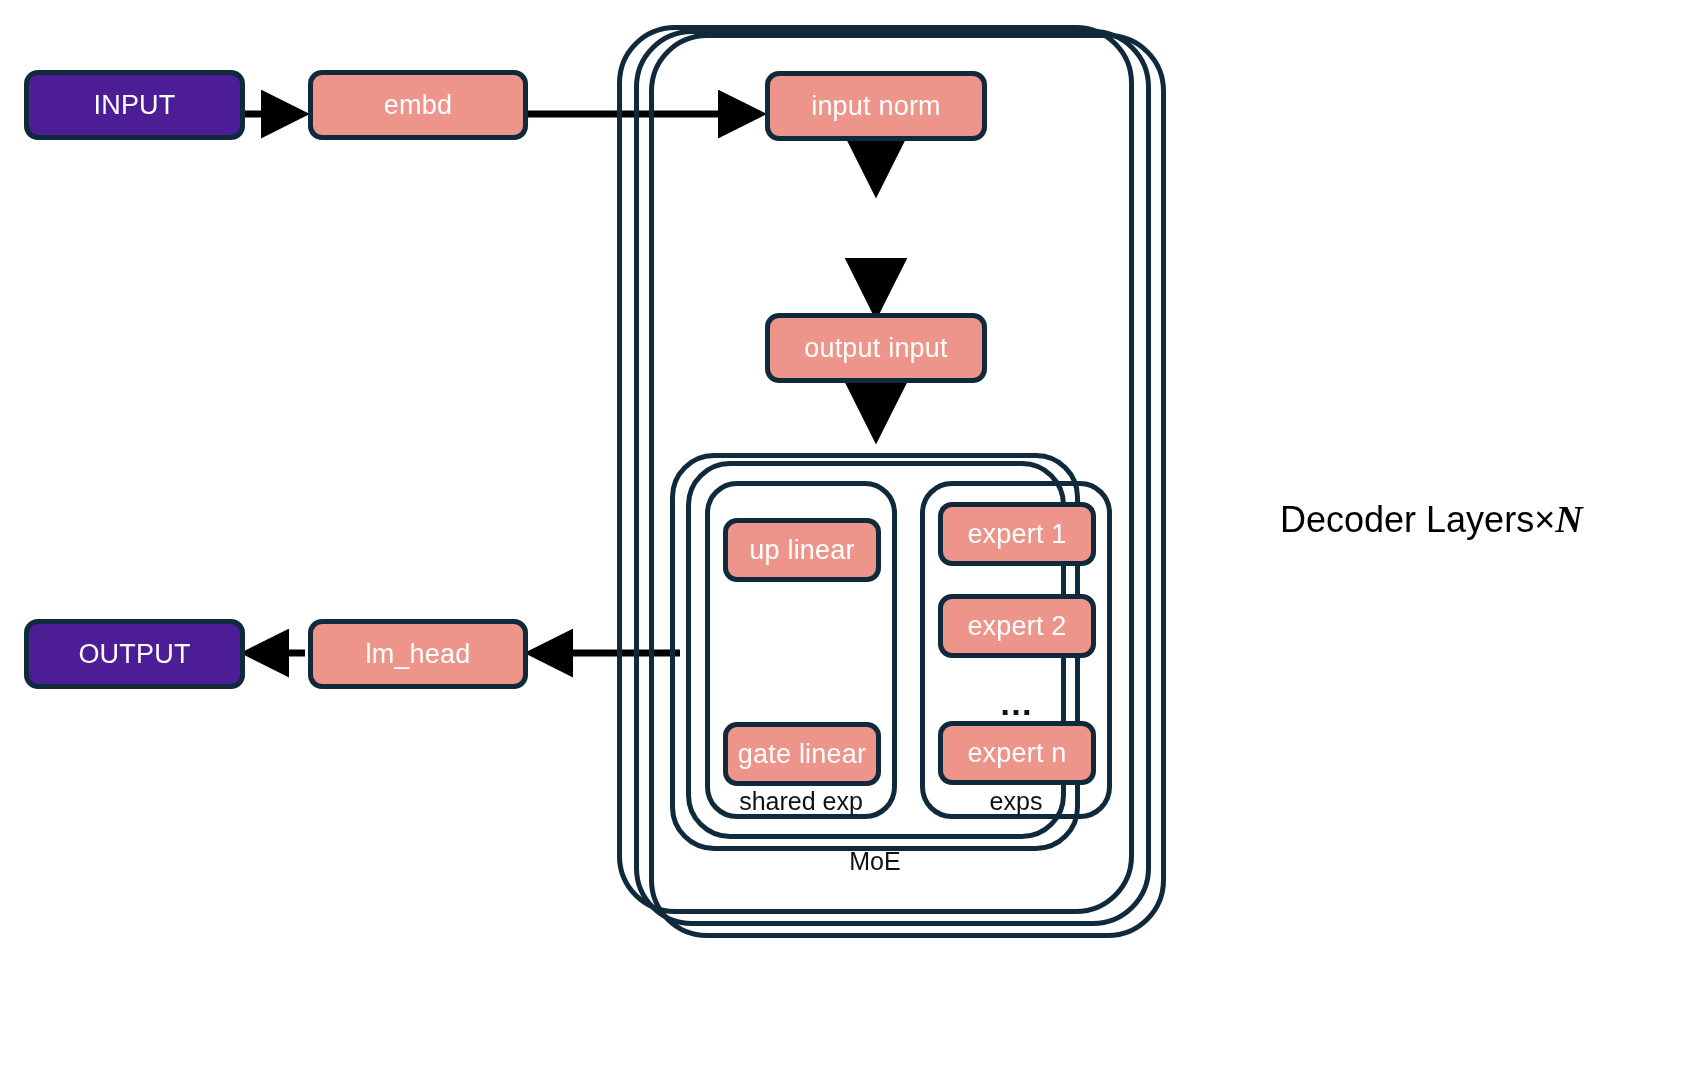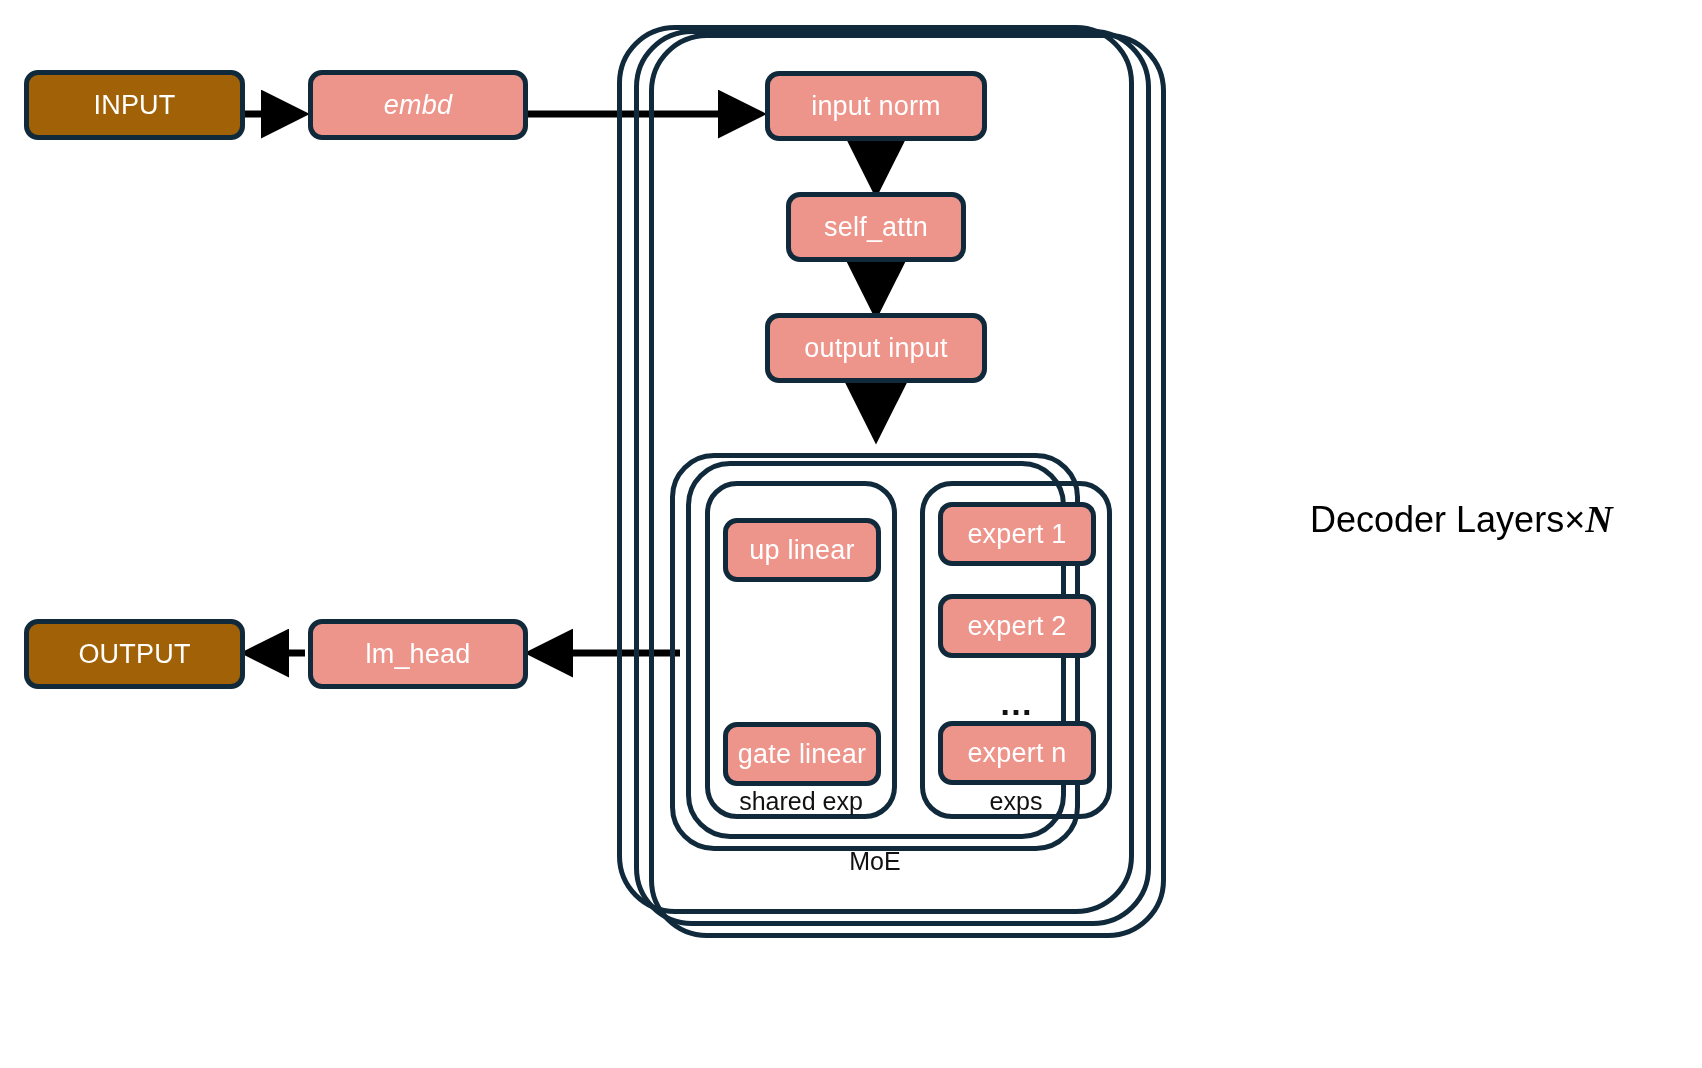--- a/index.html
+++ b/index.html
@@ -25,21 +25,21 @@
     border-radius: 14px;
     display: flex;
     align-items: center;
     justify-content: center;
     color: #ffffff;
     font-size: 27px;
     line-height: 1;
     letter-spacing: 0.2px;
     user-select: none;
   }
-  .node.blue  { background: #a16207; }
+  .node.blue  { background: #4c1d95; }
   .node.salmon{ background: #ED948B; }
 
   
   .container {
     position: absolute;
     box-sizing: border-box;
     border: 5px solid #102A3C;
     background: transparent;
   }
   .container.outer   { border-radius: 58px; }
@@ -119,39 +119,36 @@
   </svg>
 
   <div class="container outer" style="left:649px; top:33px; width:517px; height:905px;"></div>
   <div class="container outer" style="left:634px; top:29px; width:517px; height:897px;"></div>
   <div class="container outer" style="left:617px; top:25px; width:517px; height:889px;"></div>
 
   <div class="node blue" style="left:24px; top:70px; width:221px; height:70px;">
     <span>INPUT</span>
   </div>
 
-  <div class="node salmon" style="left:308px; top:70px; width:220px; height:70px;font-style:italic;">
+  <div class="node salmon" style="left:308px; top:70px; width:220px; height:70px;">
     <span>embd</span>
   </div>
 
   <div class="node blue" style="left:24px; top:619px; width:221px; height:70px;">
     <span>OUTPUT</span>
   </div>
 
   <div class="node salmon" style="left:308px; top:619px; width:220px; height:70px;">
     <span>lm_head</span>
   </div>
 
   <div class="node salmon" style="left:765px; top:71px; width:222px; height:70px;">
     <span>input norm</span>
   </div>
 
-  <div class="node salmon" style="left:786px; top:192px; width:180px; height:70px;">
-    <span>self_attn</span>
-  </div>
 
   <div class="node salmon" style="left:765px; top:313px; width:222px; height:70px;">
     <span>output input</span>
   </div>
 
   <div class="container moe" style="left:686px; top:461px; width:380px; height:378px;"></div>
   <div class="container moe" style="left:670px; top:453px; width:410px; height:398px;"></div>
 
   <div class="caption" style="left:795px; top:849px; width:160px;">MoE</div>
 
@@ -176,17 +173,17 @@
   </div>
 
   <div class="ellipsis" style="left:938px; top:686px; width:158px; text-align:center;">…</div>
 
   <div class="node salmon" style="left:938px; top:721px; width:158px; height:64px;">
     <span>expert n</span>
   </div>
 
   <div class="caption" style="left:921px; top:789px; width:190px;">exps</div>
 
-  <div class="outside-label" style="left:1280px; top:500px;margin-left:30px;">
+  <div class="outside-label" style="left:1280px; top:500px;">
     <span>Decoder Layers×</span><span class="nvar">N</span>
   </div>
 
 </div>
 
 </body></html>

